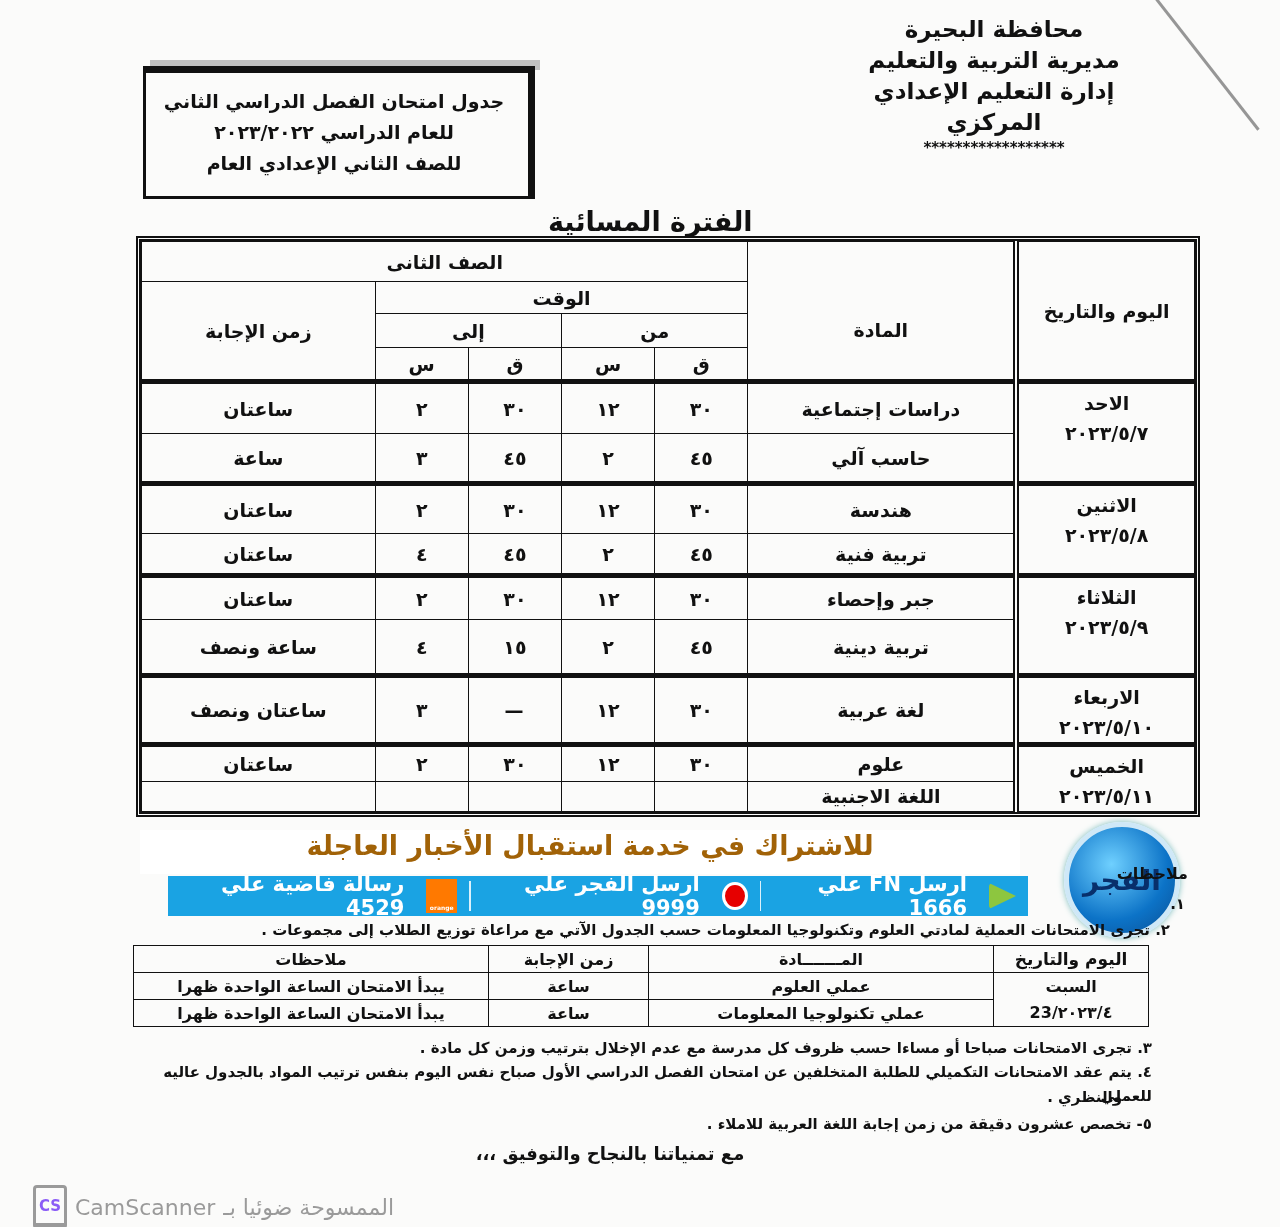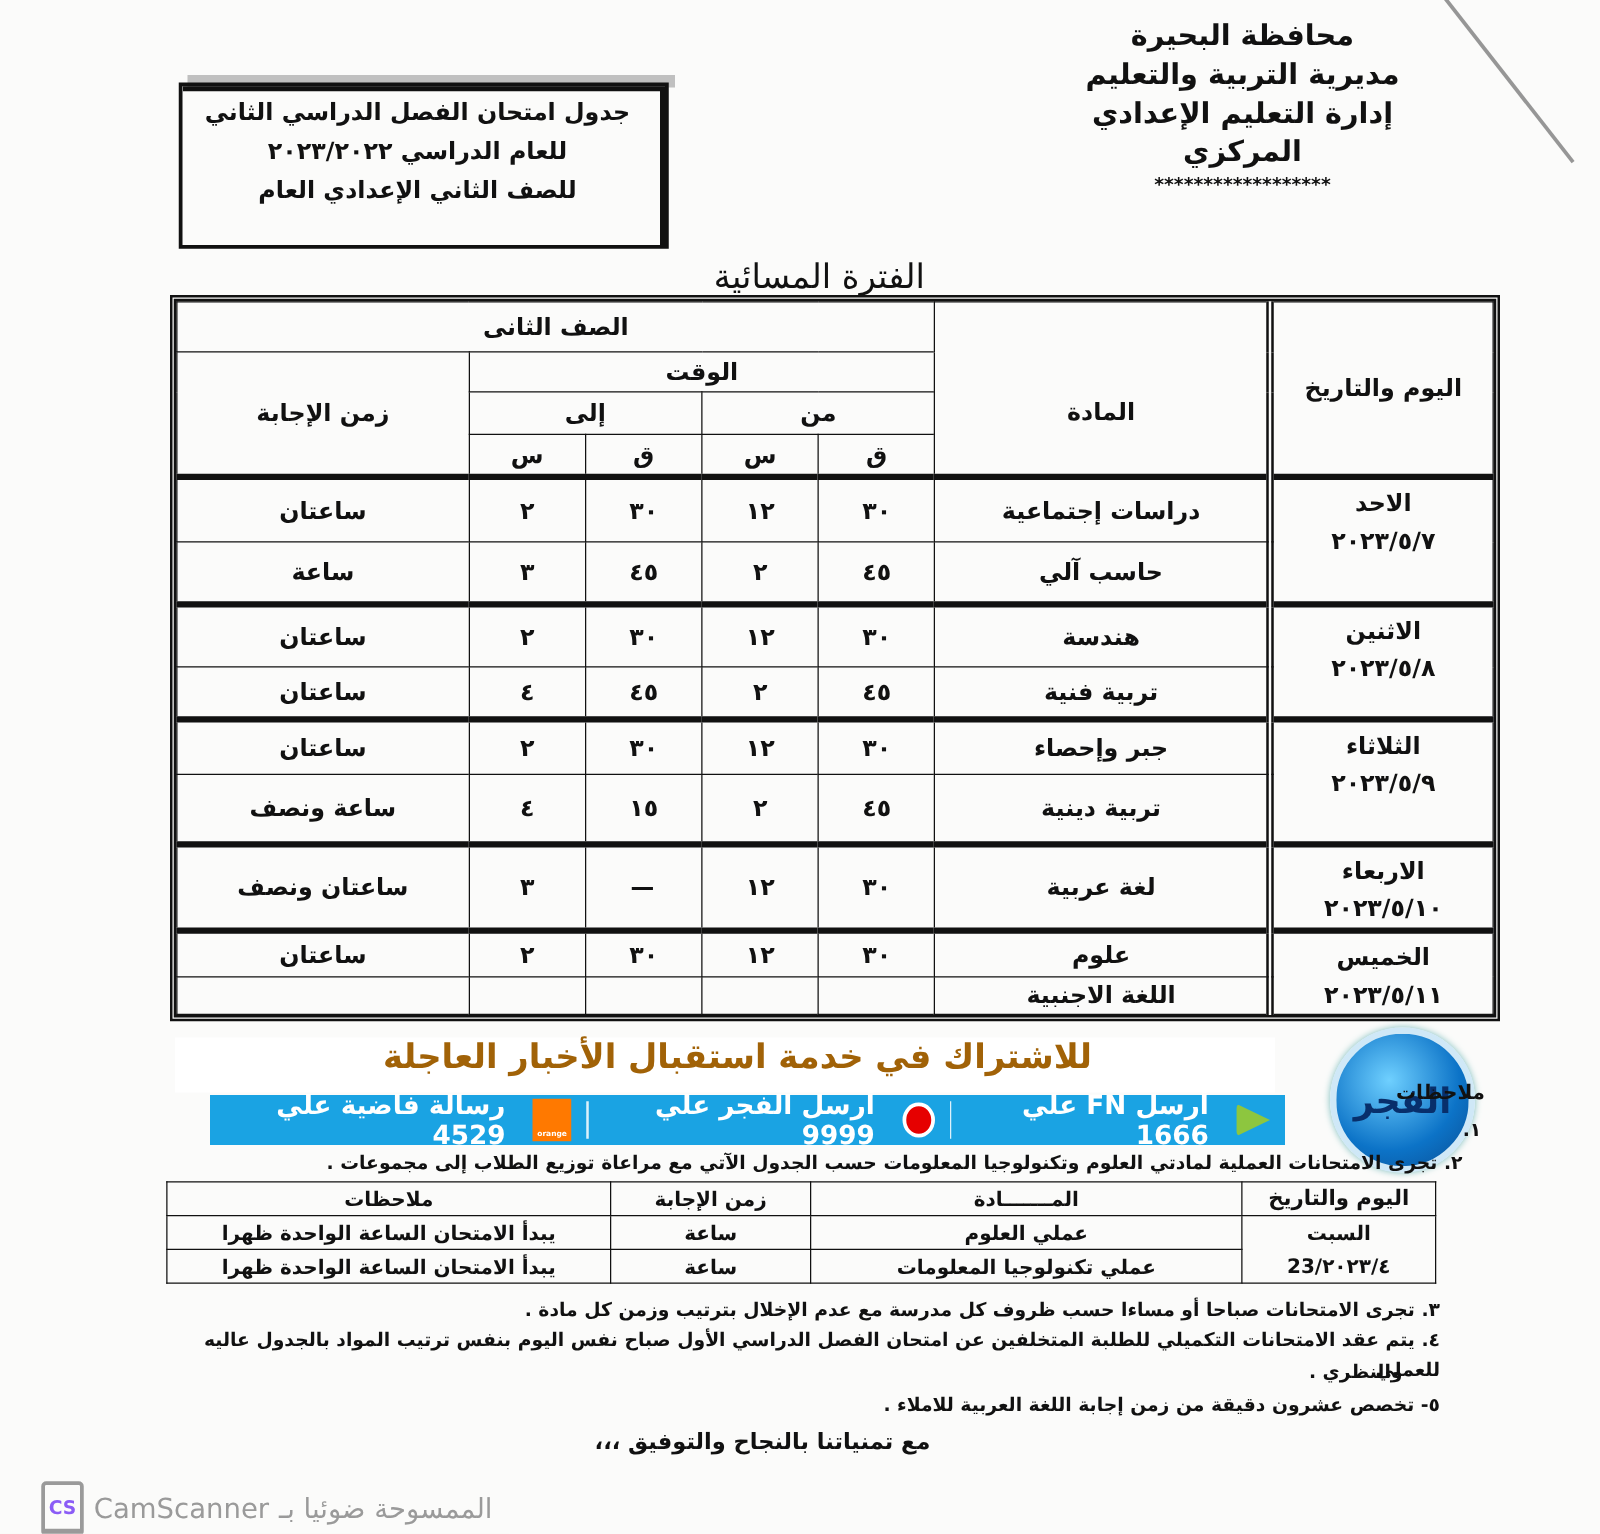--- a/index.html
+++ b/index.html
@@ -5,24 +5,24 @@
   * { box-sizing: border-box; margin: 0; padding: 0; }
   html, body { width: 1280px; height: 1227px; background: #f7f7f5; overflow: hidden; }
   body { font-family: "DejaVu Sans", sans-serif; color: #111; position: relative; direction: rtl; }
 
   .paper { position: absolute; left: 0; top: 0; width: 1280px; height: 1227px; background: #fbfbfa; }
   .fold { position: absolute; left: 1140px; top: -20px; width: 3px; height: 190px; background: #444; transform: rotate(-38deg); transform-origin: top; opacity: .55; }
 
   .header-org { position: absolute; right: 136px; top: 14px; width: 300px; text-align: center; font-weight: bold; font-size: 23px; line-height: 31px; }
   .header-org .stars { font-size: 15px; letter-spacing: 0; line-height: 20px; }
 
-  .title-box { position: absolute; left: 143px; top: 66px; width: 392px; height: 133px; border: 3px solid #111; box-shadow: -4px 4px 0 #111 inset; text-align: center; font-weight: bold; font-size: 19px; line-height: 31px; padding-top: 6px; padding-right: 10px; }
+  .title-box { position: absolute; left: 143px; top: 66px; width: 392px; height: 133px; border: 3px solid #111; box-shadow: -4px 4px 0 #111 inset; text-align: center; font-weight: bold; font-size: 19px; line-height: 31px; padding-top: 17px; padding-right: 10px; }
   .title-box-shadow { position: absolute; left: 150px; top: 60px; width: 390px; height: 10px; background: #999; opacity: .6; }
 
-  .period { position: absolute; left: 520px; top: 206px; width: 220px; text-align: right; font-weight: normal; font-size: 27px; }
+  .period { position: absolute; left: 548px; top: 206px; width: 220px; text-align: left; font-weight: bold; font-size: 27px; }
 
   
   .main-wrap { position: absolute; left: 136px; top: 236px; width: 1064px; }
   table.main { border-collapse: collapse; width: 100%; font-weight: bold; }
   table.main td, table.main th { border: 1.5px solid #111; text-align: center; font-size: 19px; }
   table.main th { font-weight: bold; }
   .col-day { width: 174px; border-left: 6px double #111 !important; }
   .col-subj { width: 262px; }
   .col-t { width: 91px; }
   .col-ans { width: 228px; }

